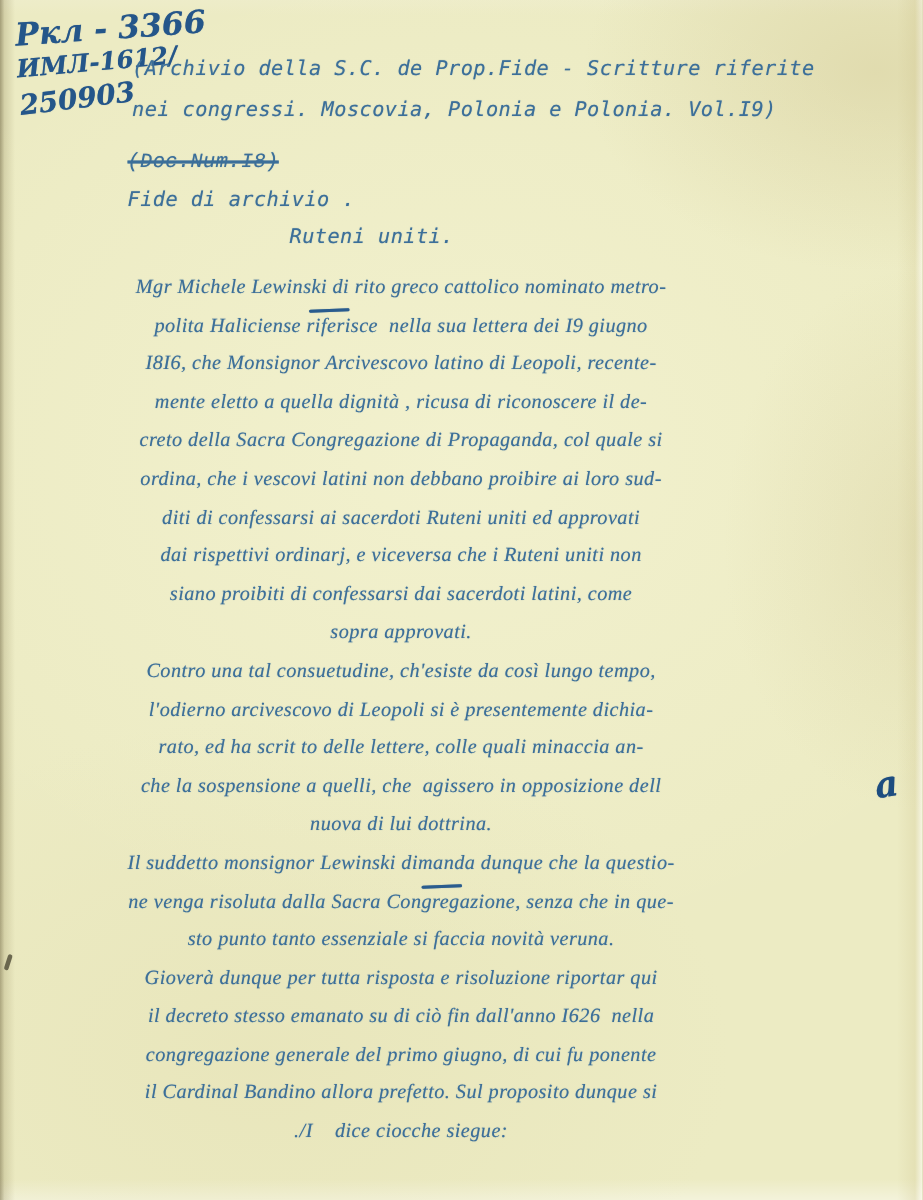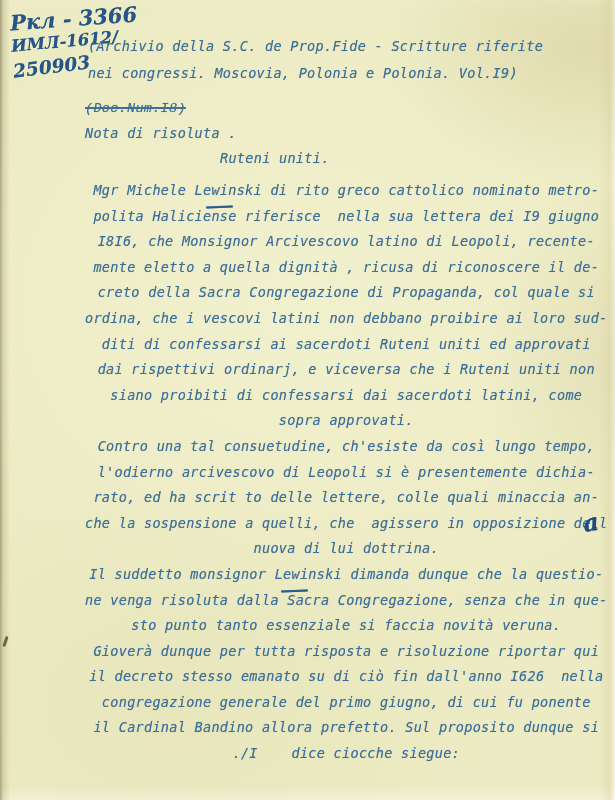--- a/index.html
+++ b/index.html
@@ -26,21 +26,21 @@
     font-family:"DejaVu Sans Mono", monospace;
     font-style:italic;
     font-size:13.5px;
     letter-spacing:0.3px;
     color:#3c6f99;
     white-space:pre;
     text-shadow:0 0 0.7px rgba(60,111,153,0.55);
     text-align:center;
   }
   .body-block { top:178px; left:85px; }
-  .body-block .tline { height:25.6px; line-height:25.6px; }
+  .body-block .tline { height:25.6px; line-height:25.6px;font-family:Liberation Serif, serif; }
   .struck { text-decoration:line-through; text-decoration-thickness:1.5px; }
   .hw {
     position:absolute;
     font-family:"DejaVu Serif", serif;
     font-style:italic; font-weight:bold;
     color:#24568a;
     white-space:pre;
     text-shadow:0 0 0.5px rgba(30,70,120,0.6);
   }
   .hw-1 { left:10px; top:6px;  font-size:21px; transform:rotate(-4deg); }
@@ -67,23 +67,23 @@
 
   <div class="hw hw-1">Ркл - 3366</div>
   <div class="hw hw-2">ИМЛ-1612/</div>
   <div class="hw hw-3">250903</div>
 
   <div class="typed" style="left:88px; top:38px;">(Archivio della S.C. de Prop.Fide - Scritture riferite</div>
   <div class="typed" style="left:88px; top:65px;">nei congressi. Moscovia, Polonia e Polonia. Vol.I9)</div>
 
   <div class="typed struck" style="left:85px; top:101px;font-family:Liberation Mono, monospace;">(Doc.Num.I8)</div>
 
-  <div class="typed" style="left:85px; top:125px;">Nota di risoluta .</div>
+  <div class="typed" style="left:85px; top:125px;">Fide di archivio .</div>
 
-  <div class="typed" style="left:220px; top:150px;">Ruteni uniti.</div>
+  <div class="typed" style="left:193px; top:150px;">Ruteni uniti.</div>
 
   <div class="typed body-block"><div class="tline">Mgr Michele Lewinski di rito greco cattolico nominato metro-</div><div class="tline">polita Haliciense riferisce  nella sua lettera dei I9 giugno</div><div class="tline">I8I6, che Monsignor Arcivescovo latino di Leopoli, recente-</div><div class="tline">mente eletto a quella dignità , ricusa di riconoscere il de-</div><div class="tline">creto della Sacra Congregazione di Propaganda, col quale si</div><div class="tline">ordina, che i vescovi latini non debbano proibire ai loro sud-</div><div class="tline">diti di confessarsi ai sacerdoti Ruteni uniti ed approvati</div><div class="tline">dai rispettivi ordinarj, e viceversa che i Ruteni uniti non</div><div class="tline">siano proibiti di confessarsi dai sacerdoti latini, come</div><div class="tline">sopra approvati.</div><div class="tline">Contro una tal consuetudine, ch'esiste da così lungo tempo,</div><div class="tline">l'odierno arcivescovo di Leopoli si è presentemente dichia-</div><div class="tline">rato, ed ha scrit to delle lettere, colle quali minaccia an-</div><div class="tline">che la sospensione a quelli, che  agissero in opposizione dell</div><div class="tline">nuova di lui dottrina.</div><div class="tline">Il suddetto monsignor Lewinski dimanda dunque che la questio-</div><div class="tline">ne venga risoluta dalla Sacra Congregazione, senza che in que-</div><div class="tline">sto punto tanto essenziale si faccia novità veruna.</div><div class="tline">Gioverà dunque per tutta risposta e risoluzione riportar qui</div><div class="tline">il decreto stesso emanato su di ciò fin dall'anno I626  nella</div><div class="tline">congregazione generale del primo giugno, di cui fu ponente</div><div class="tline">il Cardinal Bandino allora prefetto. Sul proposito dunque si</div><div class="tline">./I    dice ciocche siegue:</div></div>
 
   <div class="hw-underline ul-1"></div>
   <div class="hw-underline ul-2"></div>
 
   <div class="hw hw-margin-a">a</div>
 
   <div class="ink-smudge"></div>
 

